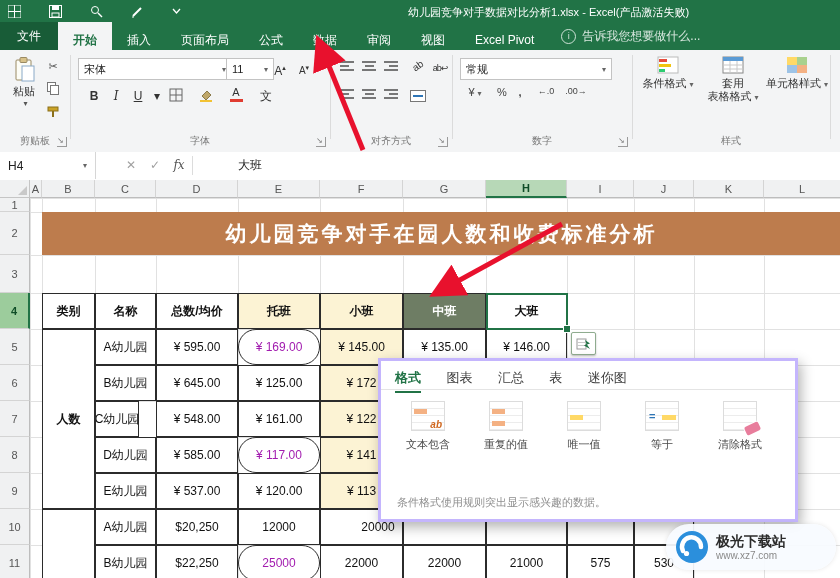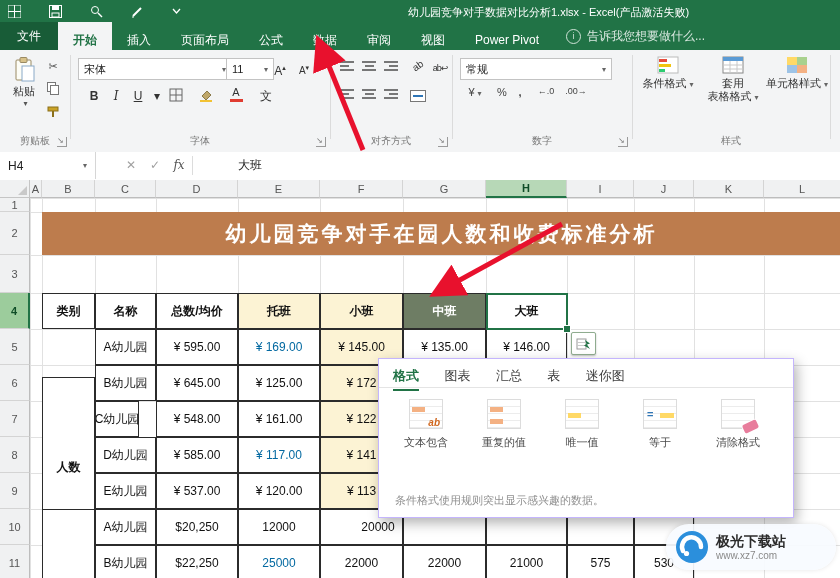--- a/index.html
+++ b/index.html
@@ -50,26 +50,26 @@
   .colhdr{border-right:1px solid #d4d4d4;border-bottom:1px solid #bdbdbd;}
   .rowhdr{border-right:1px solid #bdbdbd;border-bottom:1px solid #d4d4d4;}
   .colhdr.sel{background:#b7d8b7;color:#0f4d27;border-bottom:2px solid #217346;font-weight:bold;}
   .rowhdr.sel{background:#9ccc9c;color:#0f4d27;border-right:2px solid #217346;font-weight:bold;}
   .vline,.hline{position:absolute;background:#e1e1e1;}
   .banner{position:absolute;background:#bd7c4d;color:#fff;font-weight:bold;font-size:21px;letter-spacing:3px;display:flex;align-items:center;justify-content:center;white-space:nowrap;overflow:hidden;}
   .tcell{position:absolute;background:#fff;border:1px solid #2b2b2b;box-sizing:border-box;display:flex;align-items:center;justify-content:center;font-size:12px;color:#111;white-space:nowrap;overflow:hidden;}
   .tcell.hdr,.tcell.cat{font-weight:bold;}
   .tcell.cream{background:#fcf3d4;}
   .tcell.dark{background:#6e7d64;color:#fff;}
-  .tcell.red{color:#0369a1;}
+  .tcell.red{color:#a21caf;border-radius:18px;}
   .selbox{position:absolute;border:2px solid #217346;z-index:30;pointer-events:none;box-sizing:border-box;}
   .selhandle{position:absolute;width:6px;height:6px;background:#217346;border:1px solid #fff;z-index:31;}
   .qabtn{position:absolute;left:571px;top:152px;width:23px;height:21px;background:#fff;border:1px solid #8fac8f;border-radius:2px;box-shadow:0 1px 2px rgba(0,0,0,.25);display:flex;align-items:center;justify-content:center;z-index:40;}
   
-  .qa-popup{position:absolute;left:378px;top:178px;width:414px;height:158px;background:#fff;border:1px solid #c4b5fd;box-shadow:3px 5px 12px rgba(0,0,0,.3);z-index:50;}
+  .qa-popup{position:absolute;left:378px;top:178px;width:414px;height:158px;background:#fff;border:3px solid #c4b5fd;box-shadow:3px 5px 12px rgba(0,0,0,.3);z-index:50;}
   .qa-tabs{padding:7px 14px 0;border-bottom:1px solid #e4e4e4;height:29px;box-sizing:border-box;}
   .qa-tab{display:inline-block;margin-right:21px;font-size:13px;color:#3c3c3c;padding-bottom:4px;}
   .qa-tab.active{color:#217346;font-weight:bold;border-bottom:2px solid #217346;}
   .qa-items{display:flex;padding:11px 8px 0;}
   .qa-item{width:78px;text-align:center;}
   .qa-ic{width:34px;height:30px;margin:0 auto 6px;border:1px solid #dcdcdc;background:repeating-linear-gradient(180deg,#fff 0 6px,#ececec 6px 7px);position:relative;box-sizing:border-box;}
   .ic-ab:after{content:"ab";position:absolute;right:2px;bottom:0;color:#d06820;font-weight:bold;font-size:10px;font-style:italic;}
   .ic-ab:before{content:"";position:absolute;left:2px;top:7px;width:13px;height:5px;background:#f4b183;}
   .ic-dup:before{content:"";position:absolute;left:2px;top:7px;width:13px;height:5px;background:#f4b183;}
   .ic-dup:after{content:"";position:absolute;left:2px;top:19px;width:13px;height:5px;background:#f4b183;}
@@ -131,21 +131,21 @@
 
   <div class="tabrow">
     <div class="tab file">文件</div>
     <div class="tab active">开始</div>
     <div class="tab">插入</div>
     <div class="tab">页面布局</div>
     <div class="tab">公式</div>
     <div class="tab">数据</div>
     <div class="tab">审阅</div>
     <div class="tab">视图</div>
-    <div class="tab">Power Pivot</div>
+    <div class="tab">Excel Pivot</div>
     <div class="tellme">
       <span class="bulb">i</span>
       <span>告诉我您想要做什么...</span>
     </div>
   </div>
 
   <div class="ribbon">
 
     <div class="pastebtn">
       <svg width="22" height="26">
@@ -380,21 +380,21 @@
       <div class="hline" style="left: 30px; top: 329px; width: 811px; height: 1px;"></div>
       <div class="hline" style="left: 30px; top: 365px; width: 811px; height: 1px;"></div>
       <div class="banner" style="left: 42px; top: 32px; width: 799px; height: 43px;">幼儿园竞争对手在园人数和收费标准分析</div>
       <div class="tcell hdr plain" style="left: 42px; top: 113px; width: 53px; height: 36px;">类别</div>
       <div class="tcell hdr plain" style="left: 95px; top: 113px; width: 61px; height: 36px;">名称</div>
       <div class="tcell hdr plain" style="left: 156px; top: 113px; width: 82px; height: 36px;">总数/均价</div>
       <div class="tcell hdr cream" style="left: 238px; top: 113px; width: 82px; height: 36px;">托班</div>
       <div class="tcell hdr cream" style="left: 320px; top: 113px; width: 83px; height: 36px;">小班</div>
       <div class="tcell hdr dark" style="left: 403px; top: 113px; width: 83px; height: 36px;">中班</div>
       <div class="tcell hdr selected" style="left: 486px; top: 113px; width: 81px; height: 36px;">大班</div>
-      <div class="tcell cat" style="left: 42px; top: 149px; width: 53px; height: 180px; margin-top: 48px;">人数</div>
+      <div class="tcell cat" style="left: 42px; top: 149px; width: 53px; height: 180px;">人数</div>
       <div class="tcell cat" style="left: 42px; top: 329px; width: 53px; height: 72px;"></div>
       <div class="tcell name" style="left: 95px; top: 149px; width: 61px; height: 36px;">A幼儿园</div>
       <div class="tcell val" style="left: 156px; top: 149px; width: 82px; height: 36px;">¥ 595.00</div>
       <div class="tcell val red" style="left: 238px; top: 149px; width: 82px; height: 36px;">¥ 169.00</div>
       <div class="tcell val cream" style="left: 320px; top: 149px; width: 83px; height: 36px;">¥ 145.00</div>
       <div class="tcell val" style="left: 403px; top: 149px; width: 83px; height: 36px;">¥ 135.00</div>
       <div class="tcell val" style="left: 486px; top: 149px; width: 81px; height: 36px; text-align: right;">¥ 146.00</div>
       <div class="tcell name" style="left: 95px; top: 185px; width: 61px; height: 36px;">B幼儿园</div>
       <div class="tcell val" style="left: 156px; top: 185px; width: 82px; height: 36px;">¥ 645.00</div>
       <div class="tcell val" style="left: 238px; top: 185px; width: 82px; height: 36px;">¥ 125.00</div>

